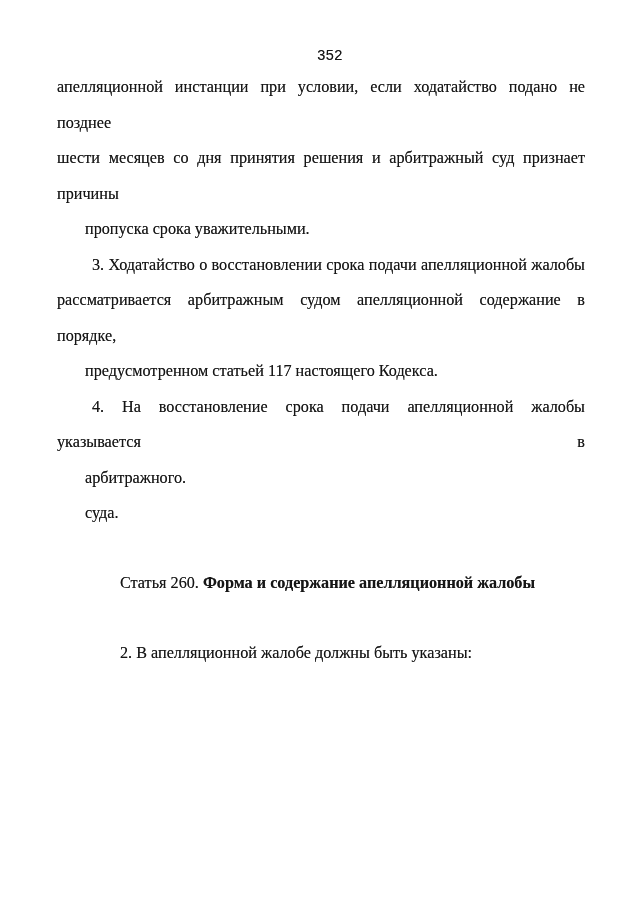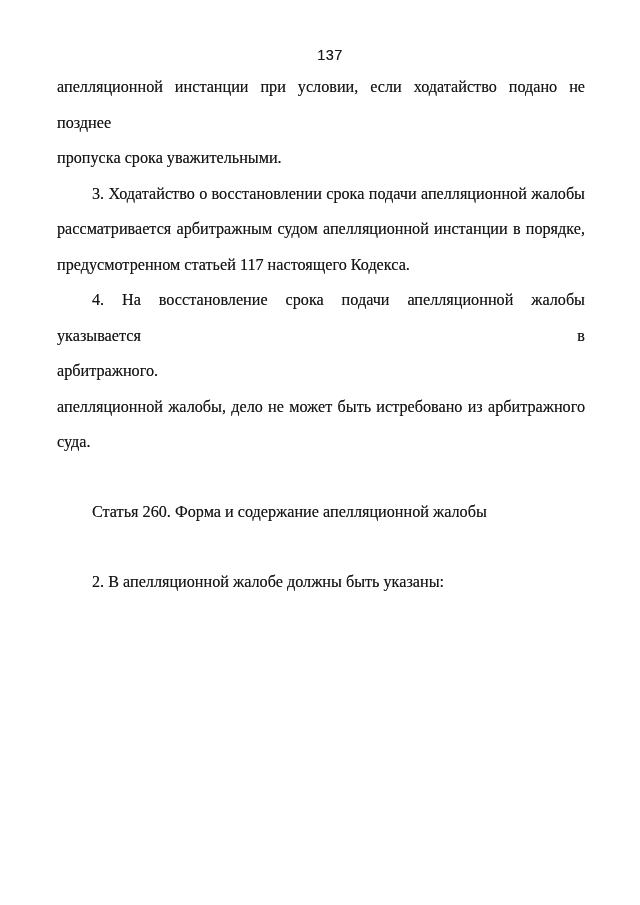--- a/index.html
+++ b/index.html
@@ -36,57 +36,58 @@
     font-size: 16.2px;
     line-height: 35.5px;
     text-shadow: 0 0 0.4px rgba(0,0,0,0.55);
   }
   .line {
     text-align: justify;
     text-align-last: justify;
   }
   .line.last {
     text-align-last: left;
+    margin-left: 28px;
   }
   .para.indent .line.first {
     text-indent: 35px;
   }
   .heading {
     margin: 34.5px 0;
   }
   .heading .line {
     text-align: left;
     text-align-last: left;
     text-indent: 35px;
   }
   .heading .title {
-    font-weight: normal;
+    font-weight: bold;
   }
 </style>
 </head>
 <body>
 
 <div class="sheet" style="--paper: #ffffff; --ink: #161616;">
-  <div class="pageno">137</div>
+  <div class="pageno">352</div>
   <div class="textblock" id="page-body">
       <div class="para">
         <div class="line first">апелляционной инстанции при условии, если ходатайство подано не позднее</div>
+        <div class="line">шести месяцев со дня принятия решения и арбитражный суд признает причины</div>
         <div class="line last">пропуска срока уважительными.</div>
       </div>
       <div class="para indent">
         <div class="line first">3. Ходатайство о восстановлении срока подачи апелляционной жалобы</div>
-        <div class="line">рассматривается арбитражным судом апелляционной инстанции в порядке,</div>
+        <div class="line">рассматривается арбитражным судом апелляционной содержание в порядке,</div>
         <div class="line last">предусмотренном статьей 117 настоящего Кодекса.</div>
       </div>
       <div class="para indent">
         <div class="line first">4. На восстановление срока подачи апелляционной жалобы указывается в</div>
         <div class="line last">арбитражного.</div>
       </div>
       <div class="para indent">
-        <div class="line">апелляционной жалобы, дело не может быть истребовано из арбитражного</div>
         <div class="line last">суда.</div>
       </div>
       <div class="para indent heading">
         <div class="line first last"><span class="label">Статья 260. </span><span class="title">Форма и содержание апелляционной жалобы</span></div>
       </div>
       <div class="para indent">
         <div class="line first last">2. В апелляционной жалобе должны быть указаны:</div>
       </div>
     </div>
 </div>

